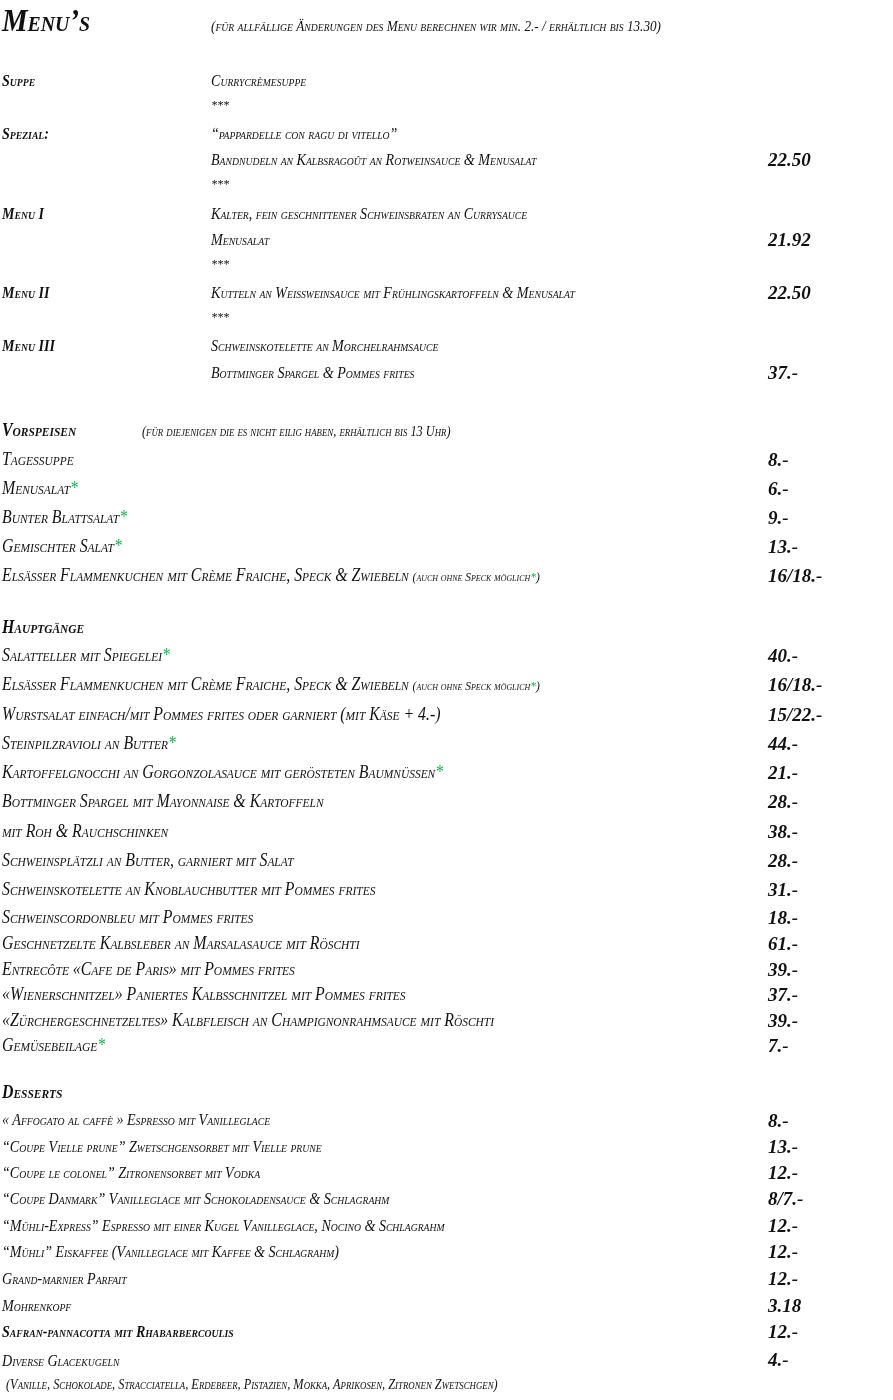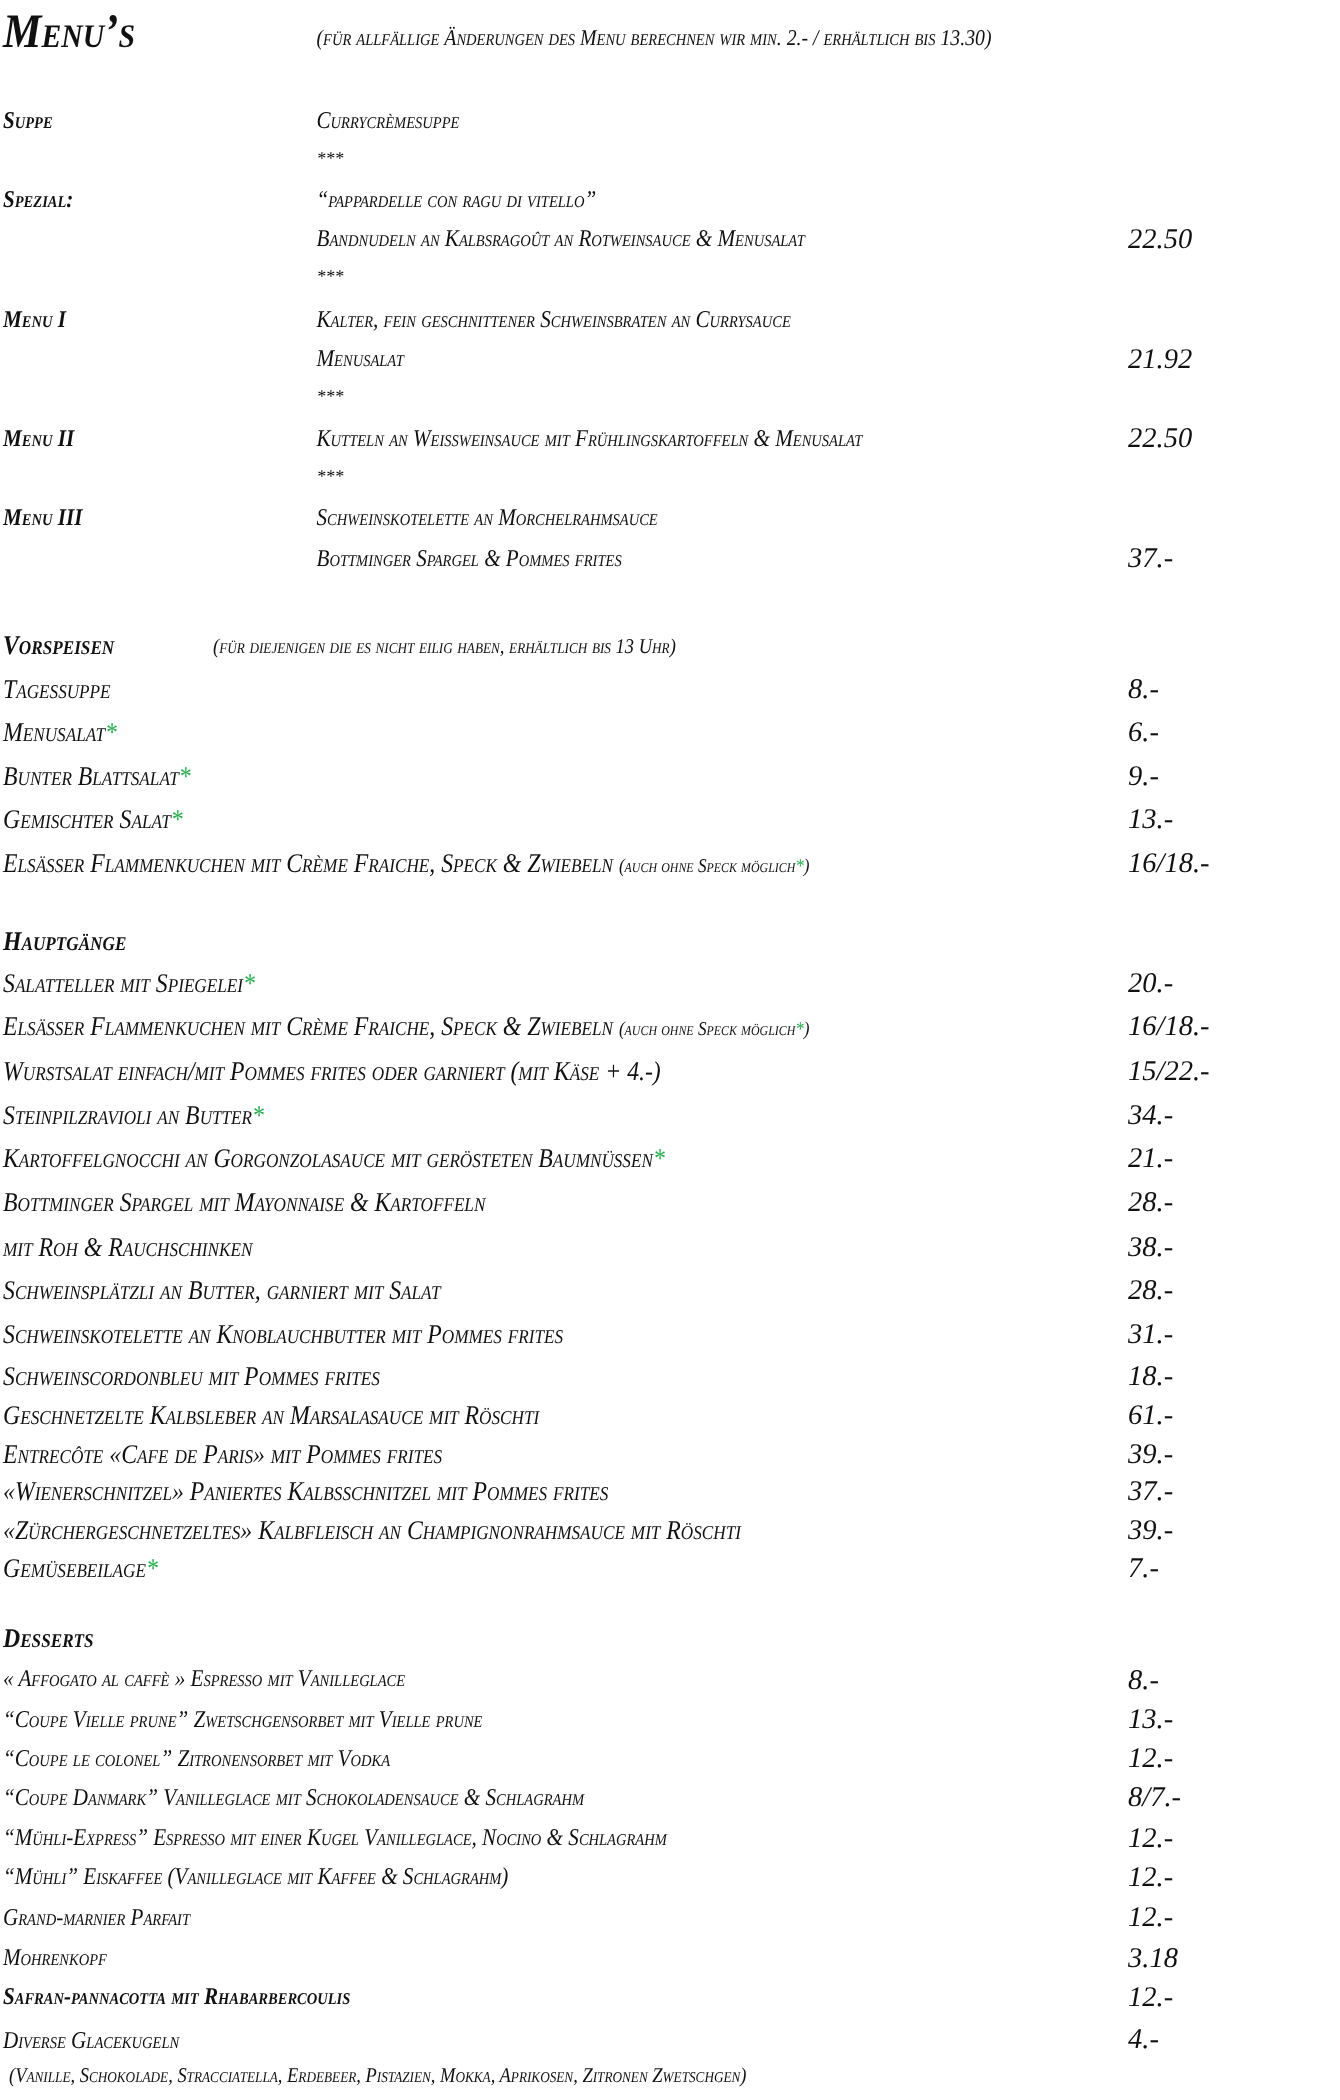--- a/index.html
+++ b/index.html
@@ -8,21 +8,21 @@
     font-family: "Liberation Serif", "DejaVu Serif", serif;
     color: #111;
     font-style: italic;
   }
   .abs { position: absolute; white-space: nowrap; }
   .title { left: 2px; top: 2px; font-size: 32px; font-weight: bold; font-variant: small-caps; letter-spacing: 0px; transform: scaleX(0.9); transform-origin: left top; }
   .note-top { left: 211px; top: 18px; font-size: 15px; font-variant: small-caps; transform: scaleX(0.88); transform-origin: left top; }
   .label { left: 2px; font-size: 16px; font-weight: bold; font-variant: small-caps; transform: scaleX(0.88); transform-origin: left top; }
   .desc { left: 211px; font-size: 16px; font-variant: small-caps; transform: scaleX(0.88); transform-origin: left top; }
   .stars { left: 211px; font-size: 12px; }
-  .price { left: 752px; font-size: 19px; font-weight: normal; }
+  .price { left: 768px; font-size: 19px; font-weight: bold; }
   .sect { left: 2px; font-size: 18px; font-weight: bold; font-variant: small-caps; transform: scaleX(0.88); transform-origin: left top; }
   .sect-note { left: 142px; font-size: 14px; font-variant: small-caps; transform: scaleX(0.88); transform-origin: left top; }
   .item { left: 2px; font-size: 18px; font-variant: small-caps; transform: scaleX(0.88); transform-origin: left top; }
   .item-d { left: 2px; font-size: 16px; font-variant: small-caps; transform: scaleX(0.88); transform-origin: left top; }
   .item-d.bold { font-weight: bold; }
   .small-note { font-size: 13px; }
   .green { color: #22b14c; }
   .footnote { left: 6px; font-size: 14px; font-variant: small-caps; transform: scaleX(0.88); transform-origin: left top; }
 </style>
 </head>
@@ -71,30 +71,30 @@
 
 <div class="abs item" style="top:536px;"><span>Gemischter Salat</span><span class="green">*</span></div>
 <div class="abs price" style="top:536px;">13.-</div>
 
 <div class="abs item" style="top:565px;"><span>Elsässer Flammenkuchen mit Crème Fraiche, Speck &amp; Zwiebeln </span><span class="small-note">(auch ohne Speck möglich</span><span class="green small-note">*</span><span class="small-note">)</span></div>
 <div class="abs price" style="top:565px;">16/18.-</div>
 
 <div class="abs sect" style="top:617px;">Hauptgänge</div>
 
 <div class="abs item" style="top:645px;"><span>Salatteller mit Spiegelei</span><span class="green">*</span></div>
-<div class="abs price" style="top:645px;">20.-</div>
+<div class="abs price" style="top:645px;">40.-</div>
 
 <div class="abs item" style="top:674px;"><span>Elsässer Flammenkuchen mit Crème Fraiche, Speck &amp; Zwiebeln </span><span class="small-note">(auch ohne Speck möglich</span><span class="green small-note">*</span><span class="small-note">)</span></div>
 <div class="abs price" style="top:674px;">16/18.-</div>
 
 <div class="abs item" style="top:704px;"><span>Wurstsalat einfach/mit Pommes frites oder garniert (mit Käse + 4.-)</span></div>
 <div class="abs price" style="top:704px;">15/22.-</div>
 
 <div class="abs item" style="top:733px;"><span>Steinpilzravioli an Butter</span><span class="green">*</span></div>
-<div class="abs price" style="top:733px;">34.-</div>
+<div class="abs price" style="top:733px;">44.-</div>
 
 <div class="abs item" style="top:762px;"><span>Kartoffelgnocchi an Gorgonzolasauce mit gerösteten Baumnüssen</span><span class="green">*</span></div>
 <div class="abs price" style="top:762px;">21.-</div>
 
 <div class="abs item" style="top:791px;"><span>Bottminger Spargel mit Mayonnaise &amp; Kartoffeln</span></div>
 <div class="abs price" style="top:791px;">28.-</div>
 
 <div class="abs item" style="top:821px;"><span>mit Roh &amp; Rauchschinken</span></div>
 <div class="abs price" style="top:821px;">38.-</div>
 

